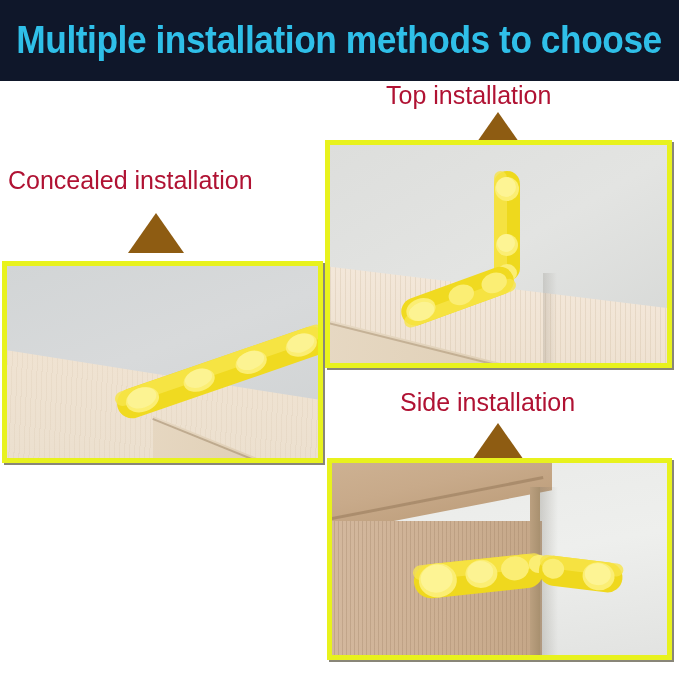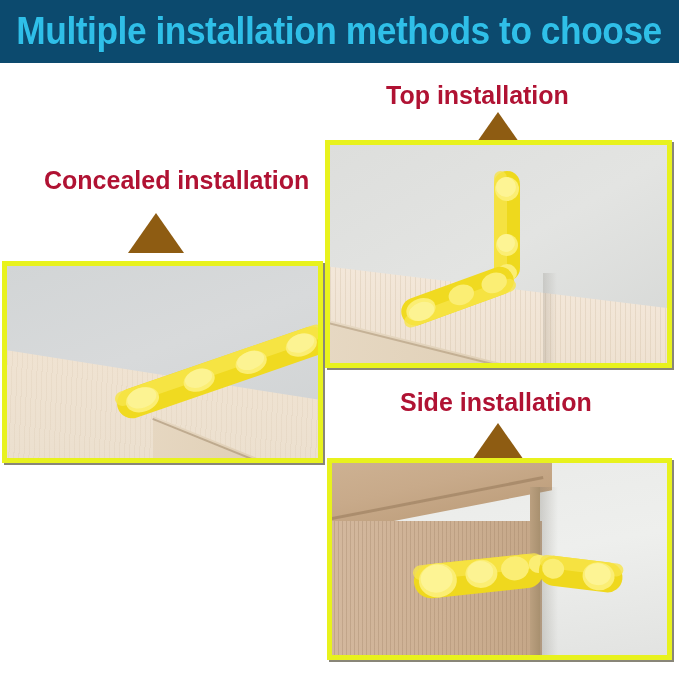--- a/index.html
+++ b/index.html
@@ -6,43 +6,43 @@
   html,body { width:679px; height:679px; }
   body {
     background:#ffffff;
     font-family:"Liberation Sans", sans-serif;
     position:relative;
     overflow:hidden;
   }
 
   
   .banner{
-    position:absolute; left:0; top:0; width:679px; height:63px;
-    background:#0c4a6e;
+    position:absolute; left:0; top:0; width:679px; height:81px;
+    background:#0f172a;
     display:flex; align-items:center; justify-content:center;
   }
   .banner-title{
     font-family:"Liberation Sans Narrow","Liberation Sans",sans-serif;
     font-weight:700;
     font-size:38px;
     letter-spacing:-0.5px;
     color:#2fbfe8;
     transform:scaleX(0.93);
     white-space:nowrap;
     text-shadow:0 1px 0 rgba(0,0,0,0.06);
   }
 
   
   .caption{
     position:absolute;
-    font-weight:700;
+    font-weight:400;
     color:#b01233;
     white-space:nowrap;
   }
-  .cap-concealed{ left:8px;  top:166px; font-size:25px;margin-left:36px; }
+  .cap-concealed{ left:8px;  top:166px; font-size:25px; }
   .cap-top{       left:386px; top:81px;  font-size:25px; }
   .cap-side{      left:392px; top:388px; font-size:25px;margin-left:8px; }
 
   
   .tri{
     position:absolute;
     width:0; height:0;
     border-left:28px solid transparent;
     border-right:28px solid transparent;
     border-bottom:40px solid #8e5c12;

